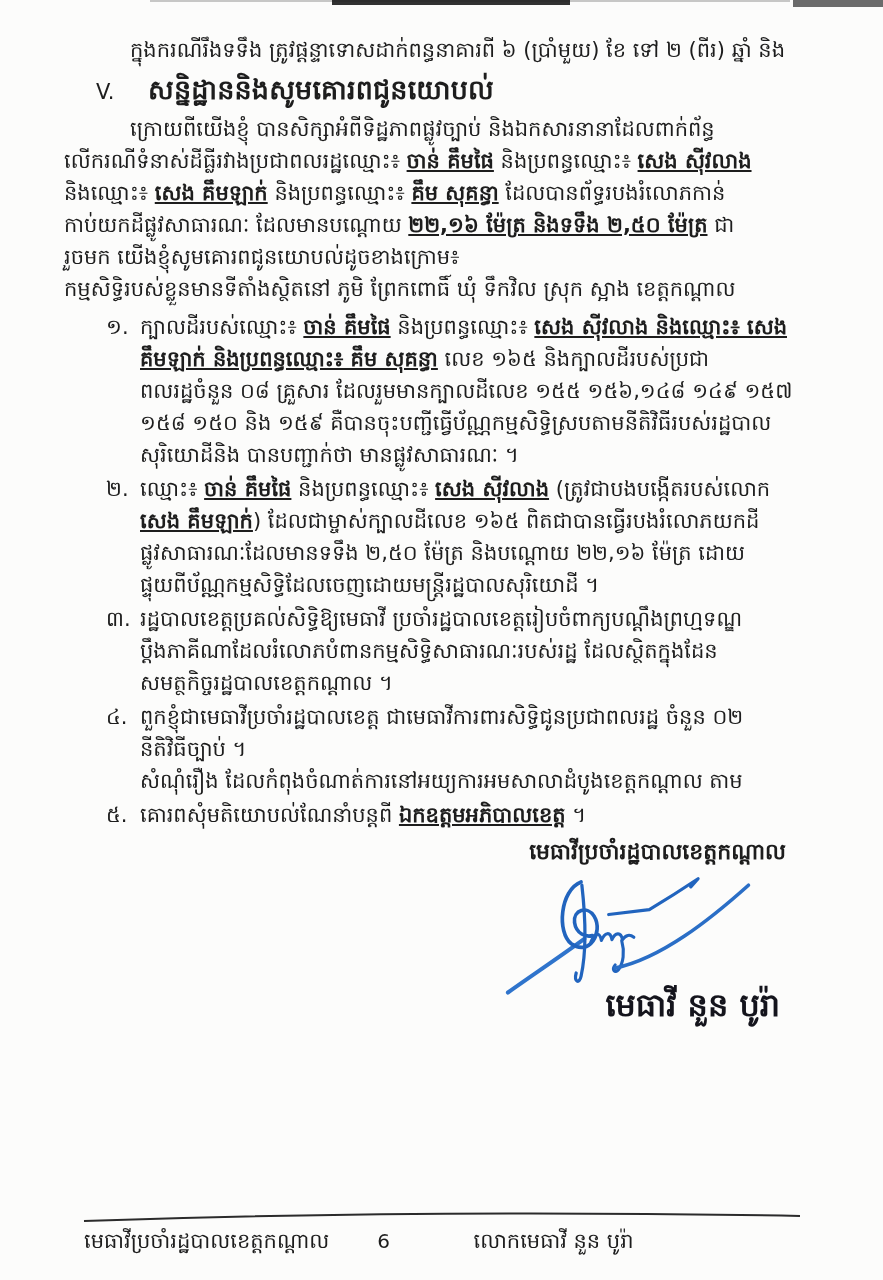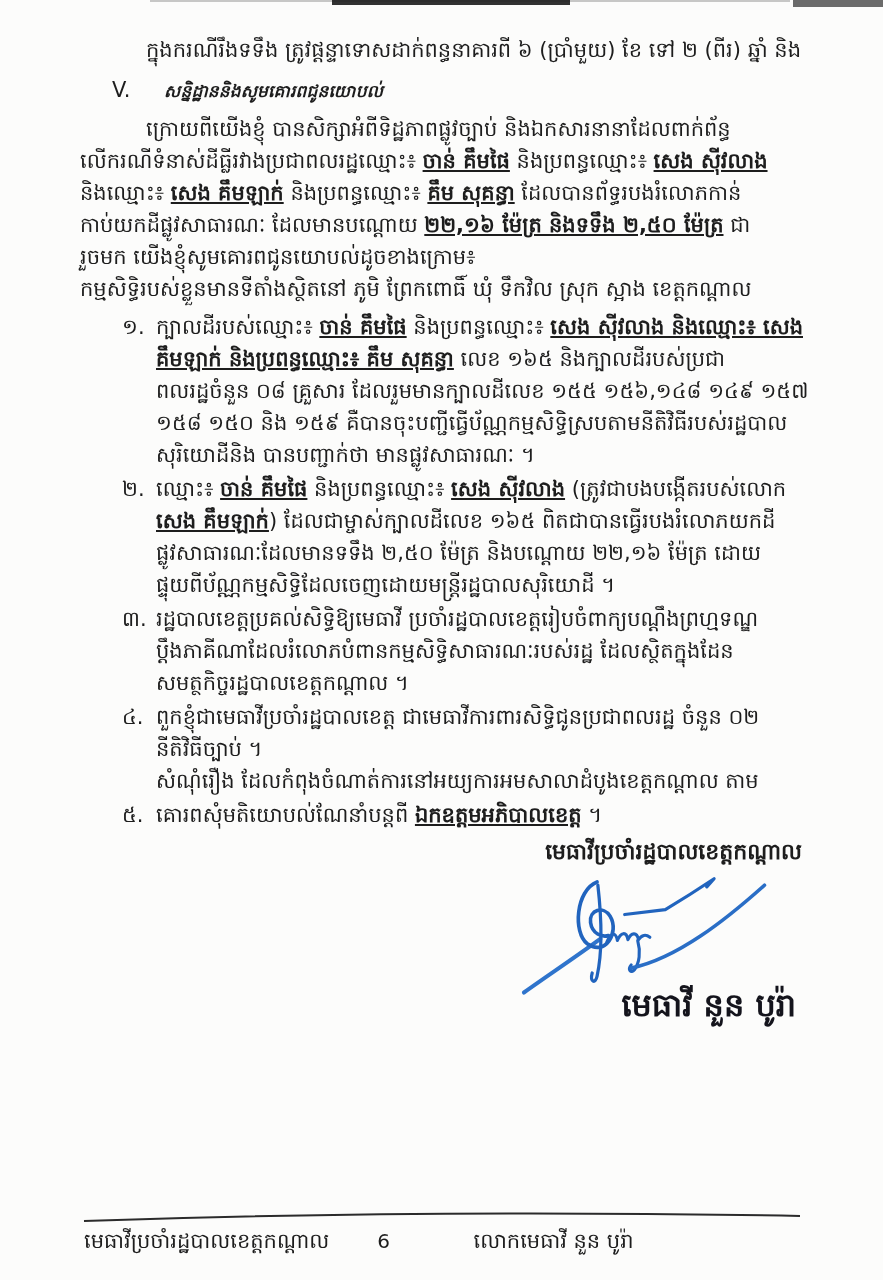--- a/index.html
+++ b/index.html
@@ -14,30 +14,30 @@
     background:#fcfcfb;
     color:#1d1d1d;
     overflow:hidden;
   }
   
   .scan-line-thin{position:absolute;top:0;left:150px;width:640px;height:2px;background:#9a9a9a;opacity:.55;}
   .scan-bar-left{position:absolute;top:0;left:332px;width:238px;height:5px;background:#1c1c1c;opacity:.9;}
   .scan-bar-right{position:absolute;top:0;left:793px;width:90px;height:7px;background:#2e2e2e;opacity:.7;}
 
   .content{
-    position:absolute;left:80px;top:34px;width:732px;
+    position:absolute;left:64px;top:34px;width:732px;
     font-size:21px;line-height:32px;
   }
   .line{white-space:nowrap;}
   .b{font-weight:700;text-decoration:underline;}
   .para .line:first-child{text-indent:66px;}
 
   .heading{margin-top:8px;height:36px;display:flex;align-items:baseline;}
   .hnum{width:52px;padding-left:32px;font-size:21px;}
-  .htitle{font-weight:700;font-size:17px;letter-spacing:.2px;font-style:italic;}
+  .htitle{font-weight:700;font-size:27px;letter-spacing:.2px;}
 
   .para2{margin-top:3px;}
 
   .klist{margin:6px 0 0 0;padding:0 0 0 42px;list-style:none;}
   .klist li{display:flex;margin-bottom:2px;}
   .klist .num{flex:0 0 34px;}
   .klist .litext{flex:1;}
 
   .sig-title{
     margin-top:4px;text-align:right;padding-right:10px;

